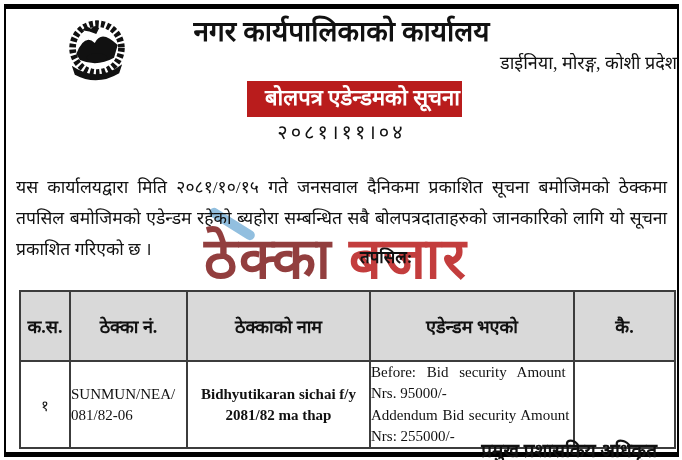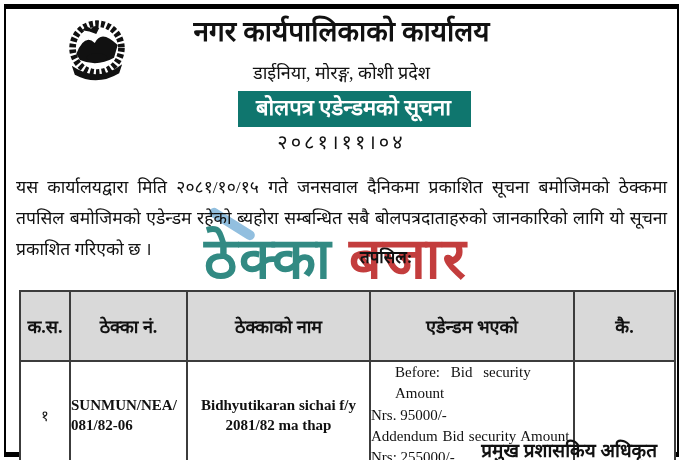--- a/index.html
+++ b/index.html
@@ -11,24 +11,24 @@
   .sheet{
     position:absolute;left:4px;top:4px;right:3px;bottom:3px;
     border:2px solid #000;border-top-width:5px;border-bottom-width:5px;
     background:#fff;
   }
   
   .emblem{position:absolute;left:54px;top:6px;width:74px;height:78px;}
   .head-wrap{position:absolute;left:0;right:0;top:4px;text-align:center;line-height:1.15;}
   .muni{font-size:17px;font-weight:bold;}
   .office{font-size:28px;font-weight:bold;margin-top:3px;}
-  .addr{font-size:18px;margin-top:15px;}
+  .addr{font-size:18px;margin-top:5px;text-align:right;}
   .notice-box{
-    display:inline-block;background:#0f766e;color:#fff;
-    font-size:22px;font-weight:bold;padding:4px 20px 7px 18px;margin-top:7px;margin-left:26px;
+    display:inline-block;background:#b91c1c;color:#fff;
+    font-size:22px;font-weight:bold;padding:4px 2px 7px 18px;margin-top:7px;margin-left:26px;
   }
   .ndate{font-size:20px;letter-spacing:3px;margin-top:4px;}
   
   .wm{
     position:absolute;left:198px;top:208px;z-index:0;white-space:nowrap;
     font-size:57px;font-weight:bold;letter-spacing:2px;opacity:.85;
   }
   .wm-gavel{
     position:absolute;left:2px;top:2px;width:52px;height:10px;border-radius:5px;
     transform:rotate(32deg);
@@ -48,24 +48,24 @@
     border-collapse:collapse;table-layout:fixed;width:655px;
   }
   table.notice td,table.notice th{
     border:2px solid #3c3c3c;vertical-align:middle;padding:0;
   }
   table.notice th{
     height:68px;font-size:18px;font-weight:bold;
   }
   table.notice td{height:69px;font-size:15px;background:#fff;}
   .c-sn{text-align:center;font-size:20px;}
-  .c-no{font-weight:bold;padding-left:8px;font-size:15px;line-height:1.35;}
+  .c-no{font-weight:normal;padding-left:8px;font-size:15px;line-height:1.35;}
   .c-name{font-weight:bold;text-align:center;font-size:15px;line-height:1.35;}
   .c-add{font-size:16.5px;line-height:1.42;padding:2px 6px;vertical-align:middle;}
-  .add-l1{word-spacing:7px;padding-left:24px;}
+  .add-l1{word-spacing:7px;}
   .add-l3{word-spacing:1px;}
   
   .signatory{
     position:absolute;right:20px;top:428px;z-index:1;
     font-size:19px;font-weight:bold;
   }
 </style>
 </head>
 <body>
 
@@ -83,21 +83,21 @@
     <div class="office">नगर कार्यपालिकाको कार्यालय</div>
     <div class="addr">डाईनिया, मोरङ्ग, कोशी प्रदेश</div>
     <div>
       <div class="notice-box">बोलपत्र एडेन्डमको सूचना</div>
     </div>
     <div class="ndate">२०८१।११।०४</div>
   </div>
 
   <div class="wm">
     <span class="wm-gavel" style="background:#7fb5da;"></span>
-    <span style="color:#0f766e;">ठेक्का</span>
+    <span style="color:#7f1d1d;">ठेक्का</span>
     <span style="color:#b91c1c;font-family:Liberation Serif, serif;">बजार</span>
   </div>
 
   <div class="para">यस कार्यालयद्वारा मिति २०८१/१०/१५ गते जनसवाल दैनिकमा प्रकाशित सूचना बमोजिमको ठेक्कमा तपसिल बमोजिमको एडेन्डम रहेको ब्यहोरा सम्बन्धित सबै बोलपत्रदाताहरुको जानकारिको लागि यो सूचना प्रकाशित गरिएको छ ।</div>
   <div class="tapasil">तपसिल:</div>
 
   <table class="notice">
     <colgroup>
       <col style="width:50px">
         <col style="width:117px">

